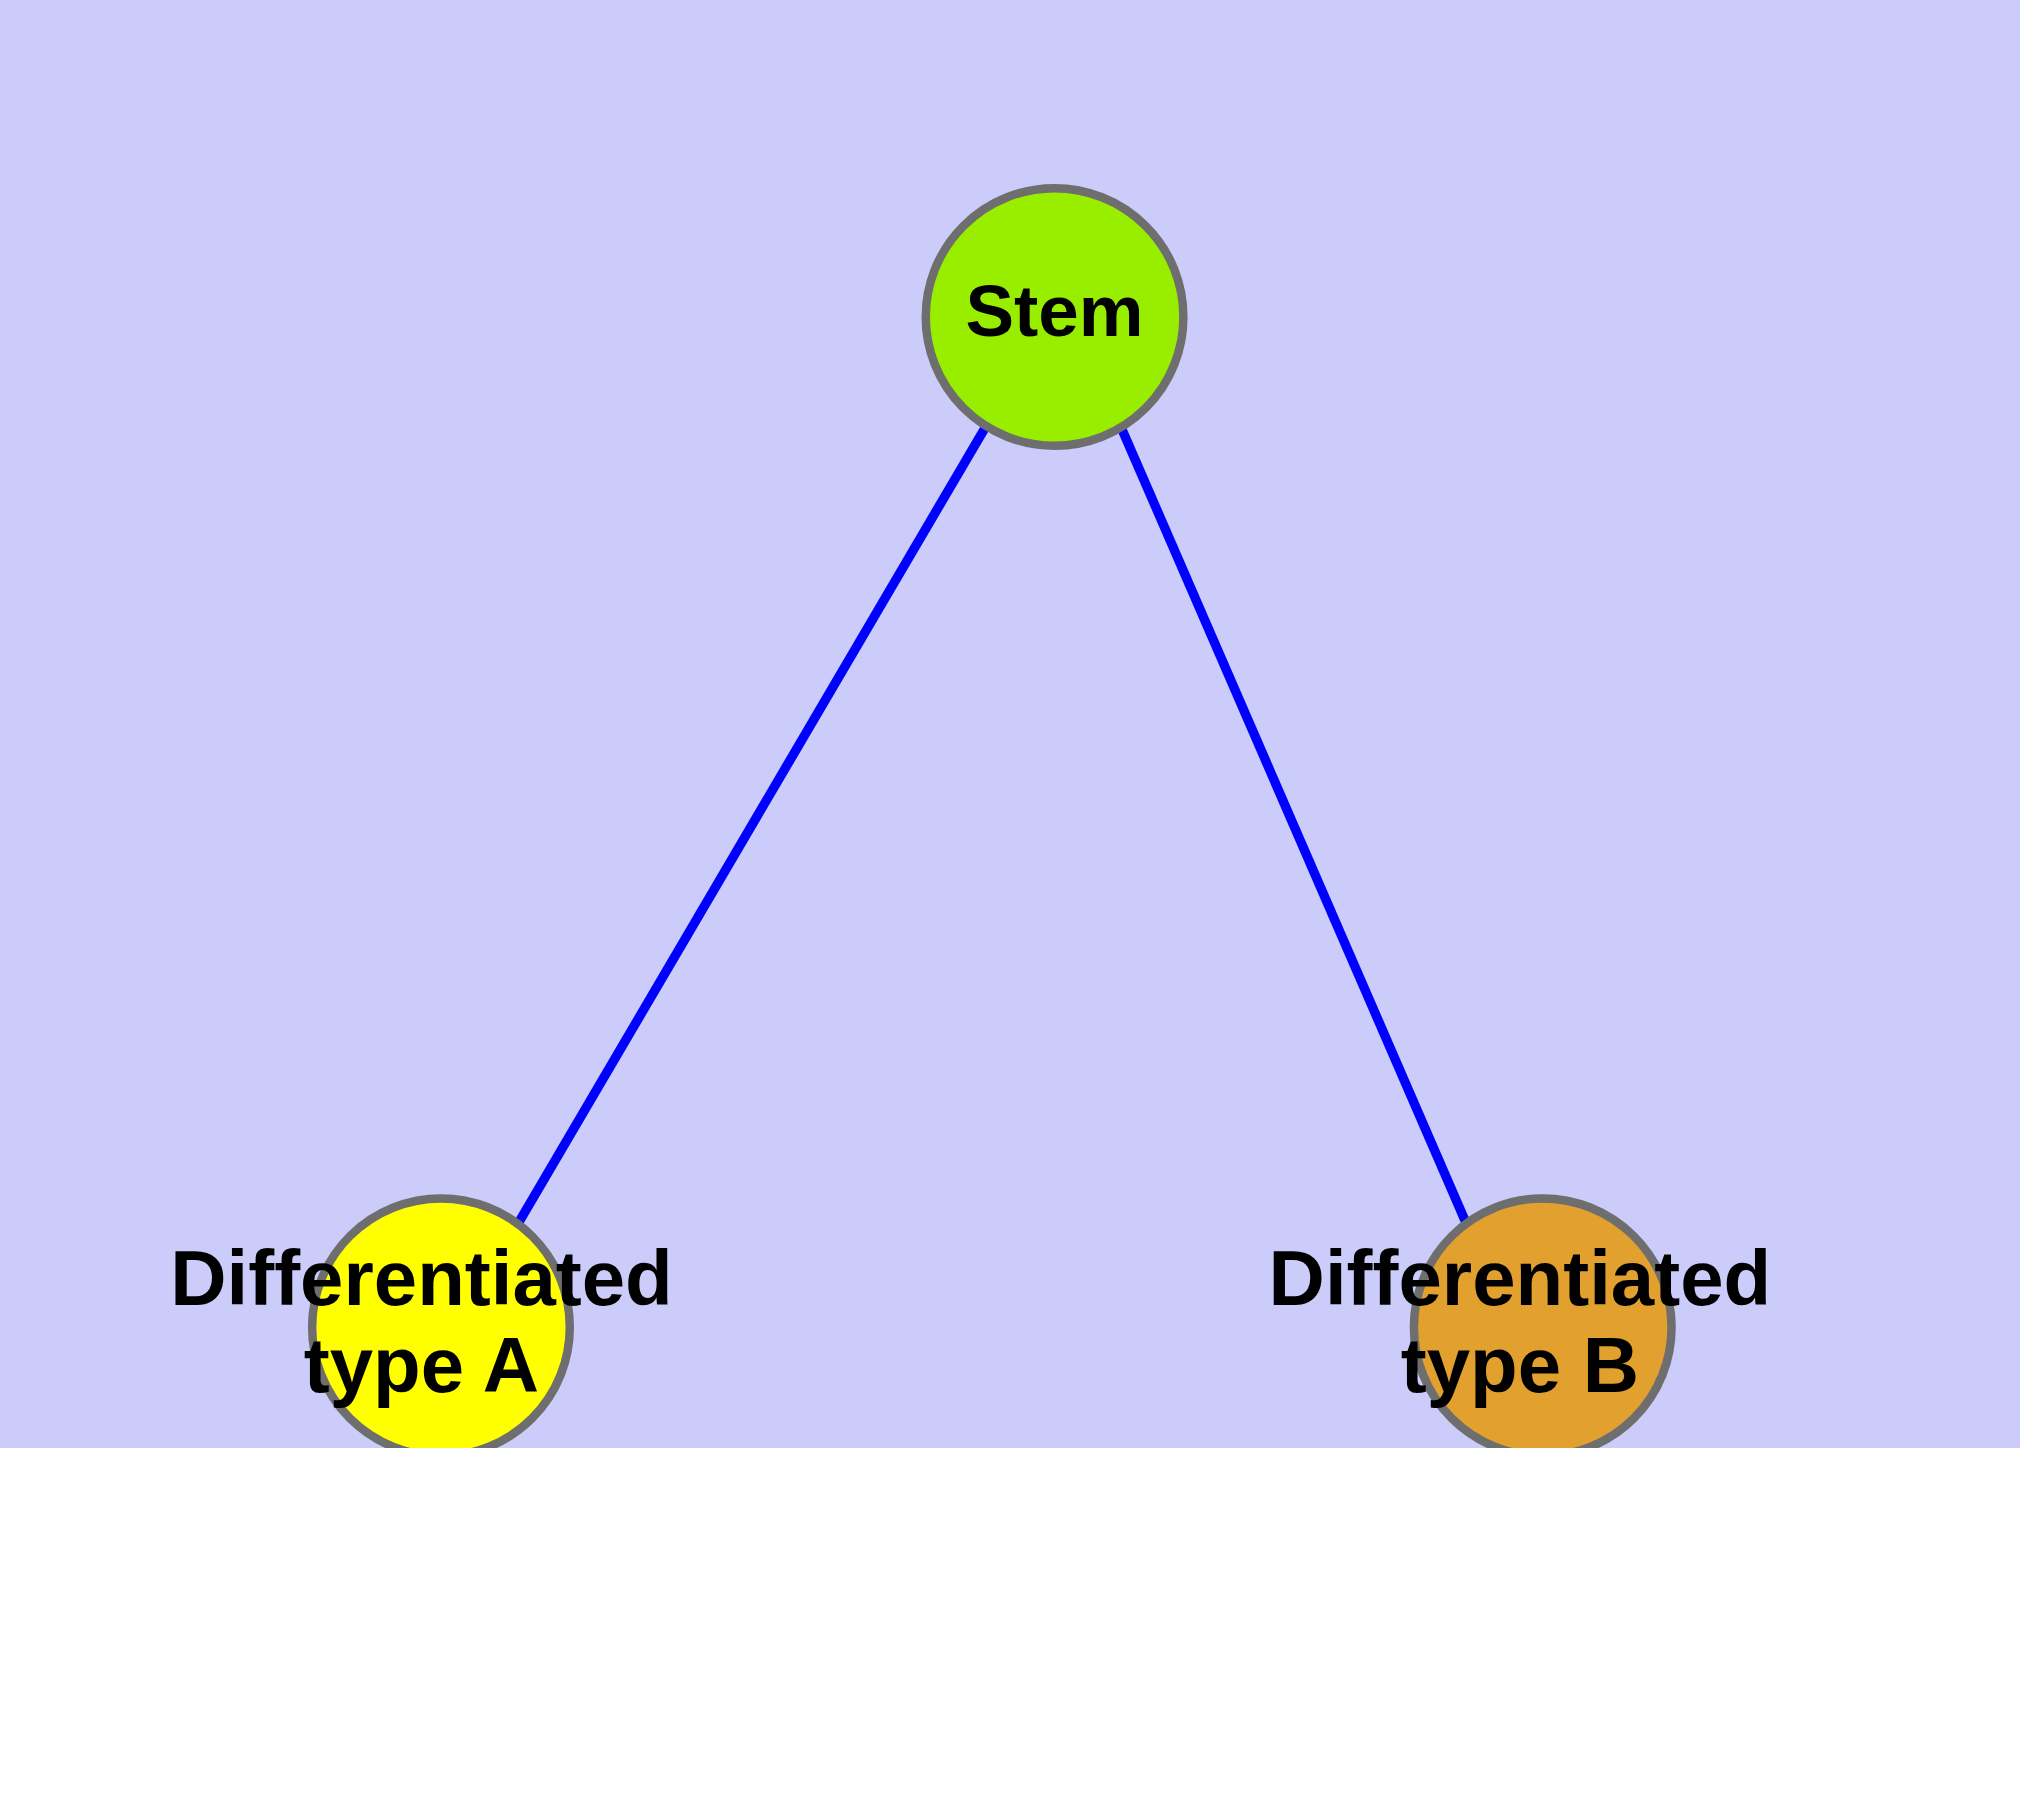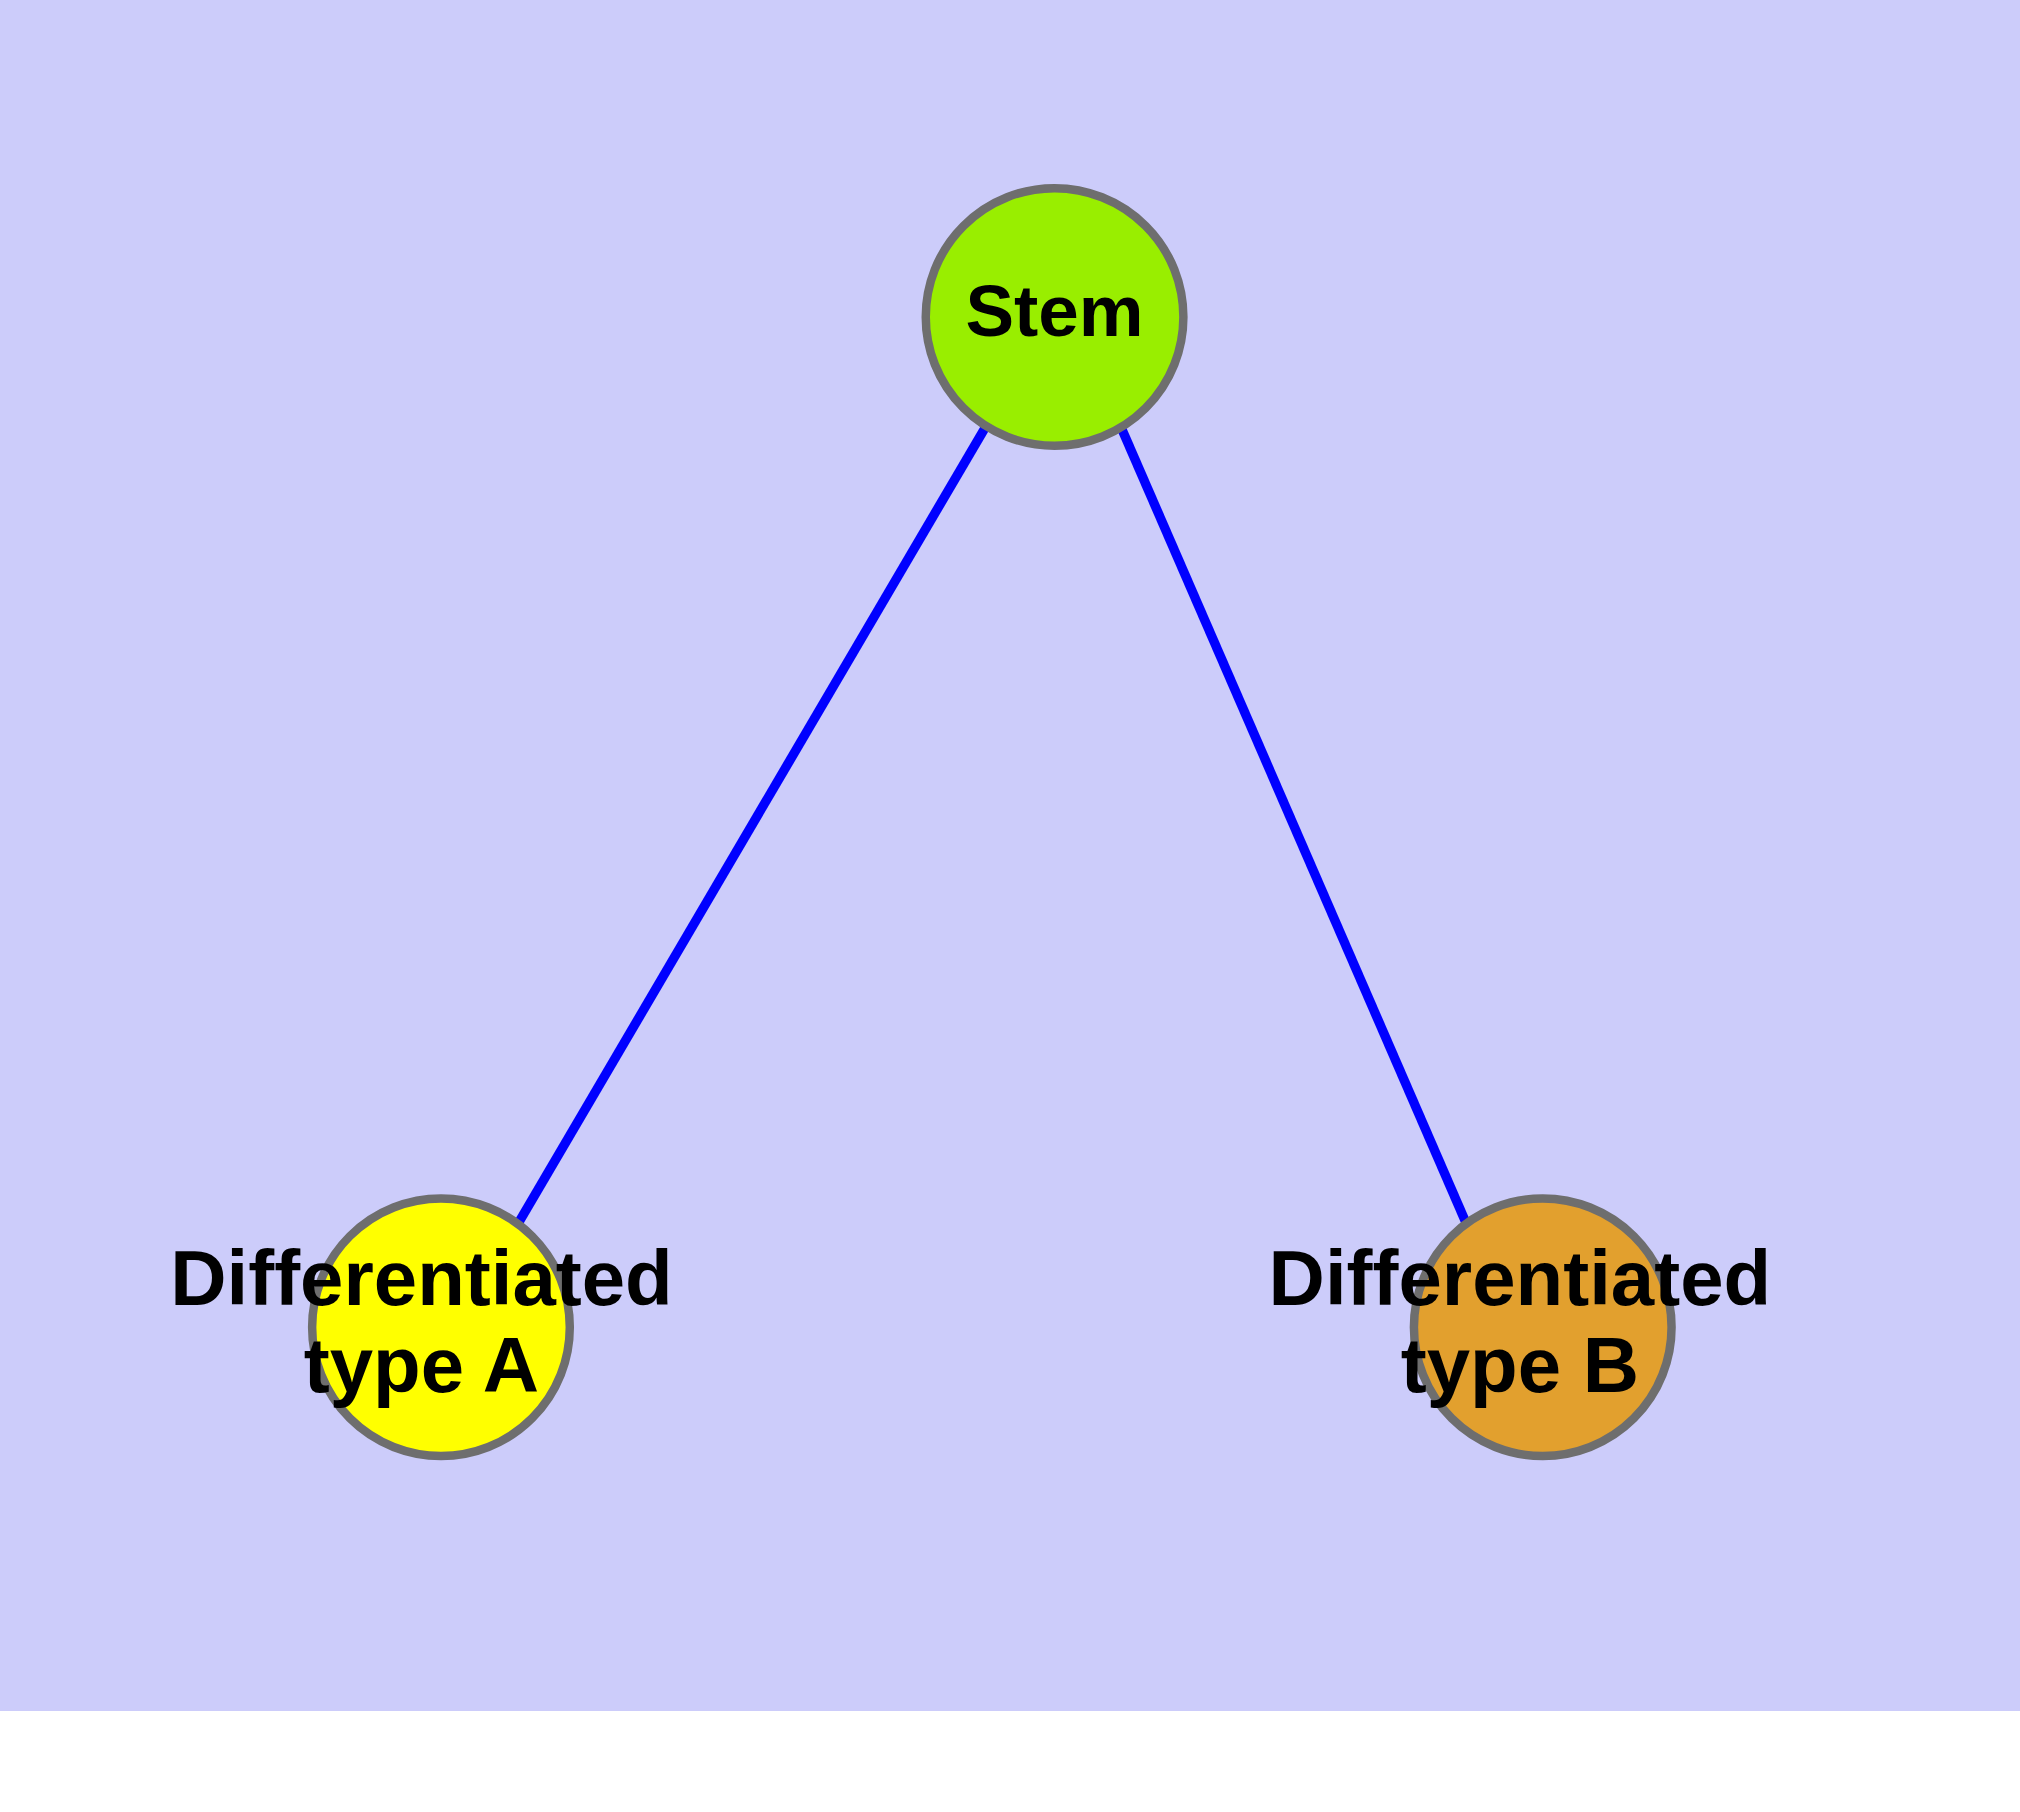--- a/index.html
+++ b/index.html
@@ -7,21 +7,21 @@
     margin: 0;
     padding: 0;
     background: #ffffff;
   }
   body {
     font-family: "Liberation Sans", sans-serif;
   }
   #canvas {
     position: relative;
     width: 2021px;
-    height: 1711px;
+    height: 1448px;
     overflow: hidden;
     background: #ccccfa;
   }
   #graph-svg {
     position: absolute;
     left: 0;
     top: 0;
     width: 2021px;
     height: 1812px;
     display: block;

